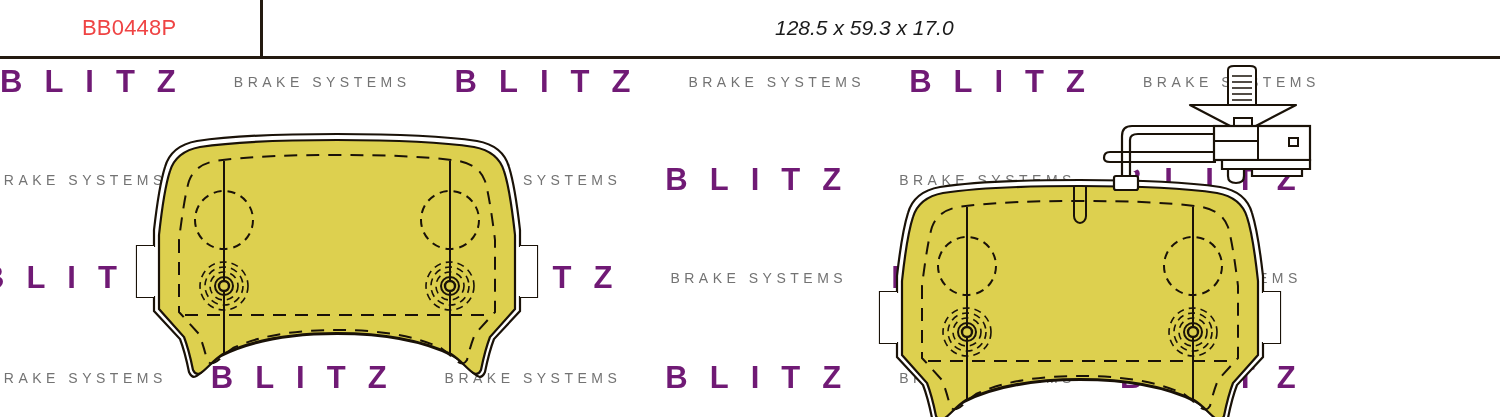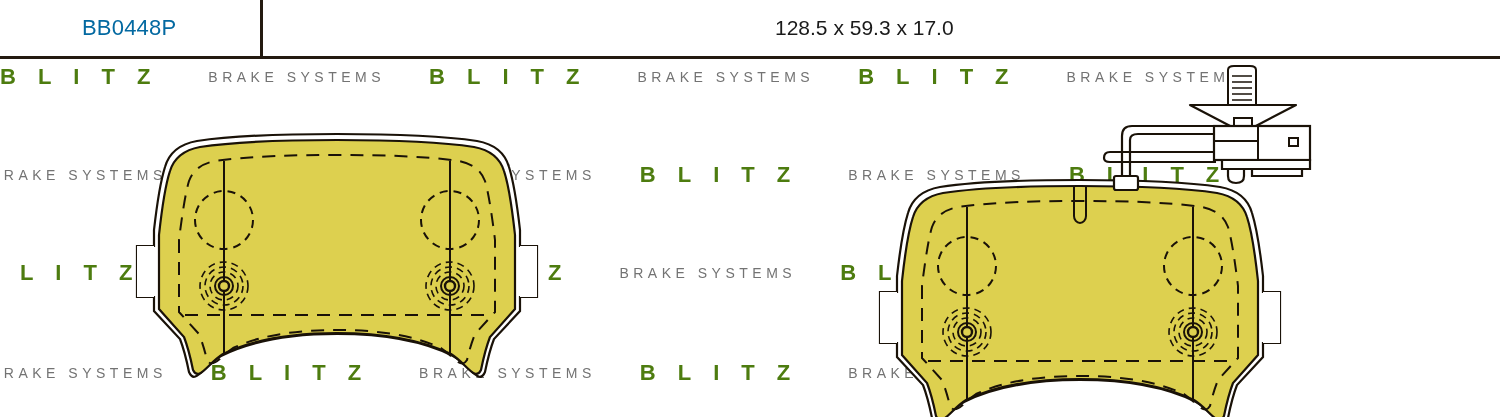--- a/index.html
+++ b/index.html
@@ -34,32 +34,33 @@
     width: 3px;
     height: 57px;
     background: #231a10;
   }
   .part-number {
     position: absolute;
     left: 82px;
     top: 15px;
     font-size: 22px;
     letter-spacing: 0.2px;
-    color: #0369a1;
+    color: #ef4444;
     font-family: "Liberation Sans", sans-serif;
     white-space: nowrap;
   }
   .dimensions {
     position: absolute;
     left: 775px;
     top: 16px;
     font-size: 21px;
     color: #1a1a1a;
     font-family: "Liberation Sans", sans-serif;
     white-space: nowrap;
+    font-style: italic;
   }
 
   
   .wm-layer {
     position: absolute;
     left: 0;
     top: 0;
     width: 1500px;
     height: 417px;
     pointer-events: none;
@@ -68,24 +69,24 @@
   }
   .wm-row {
     position: absolute;
     left: 0;
     width: 1500px;
     white-space: nowrap;
     color: #dcdcdc;
     user-select: none;
   }
   .wm-big {
-    font-size: 22px;
+    font-size: 31px;
     letter-spacing: 22px;
     font-weight: bold;
-    color: #4d7c0f;
+    color: #701a75;
   }
   .wm-small {
     font-size: 14px;
     letter-spacing: 4.5px;
     color: #737373;
   }
   .wm-seg { display: inline-block; vertical-align: middle; }
   .wm-gap-a { display: inline-block; width: 36px; }
   .wm-gap-b { display: inline-block; width: 44px; }
 

